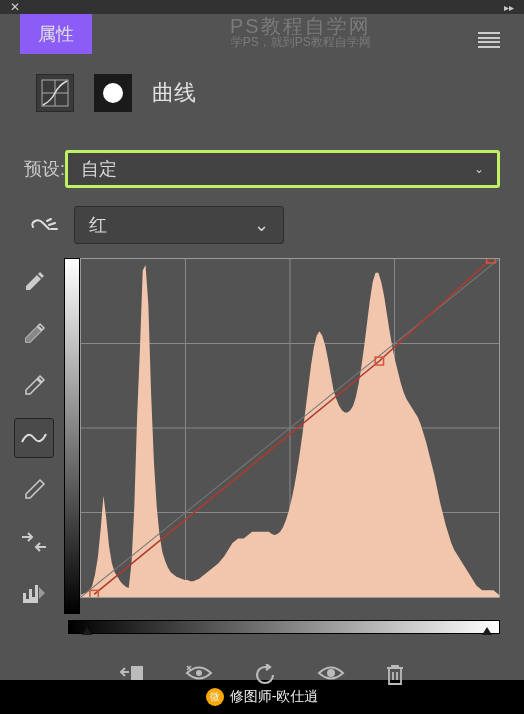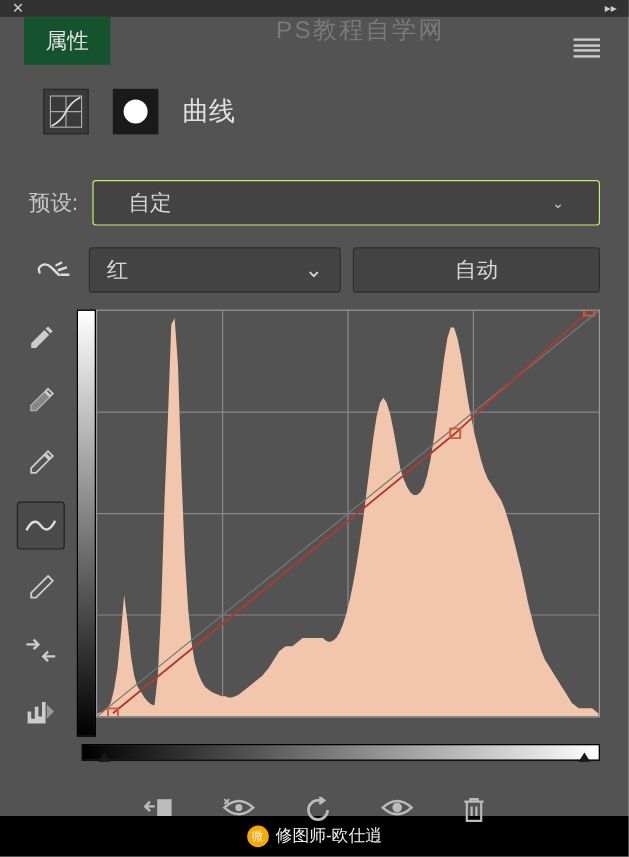--- a/index.html
+++ b/index.html
@@ -2,34 +2,34 @@
 <html><head>
 <meta charset="utf-8">
 <style>
 * { margin: 0; padding: 0; box-sizing: border-box; font-family: "Microsoft YaHei", sans-serif; }
 body { background: #f0f0f0; width: 524px; height: 714px; }
 .panel { background: #535353; width: 524px; height: 680px; display: flex; flex-direction: column; }
 .titlebar { height: 28px; background: #323232; display: flex; align-items: center; justify-content: space-between; padding: 0 10px; color: #ccc; }
 .titlebar .close-icon { font-size: 12px; cursor: pointer; }
 .titlebar .collapse-icon { font-size: 10px; }
 .tabbar { height: 40px; display: flex; align-items: center; padding: 0 20px; position: relative; }
-.tab { background: #14532d; color: #e0e0e0; font-size: 18px; padding: 8px 18px; }
+.tab { background: #8b5cf6; color: #e0e0e0; font-size: 18px; padding: 8px 18px; }
 .watermark { position: absolute; left: 230px; top: 4px; color: #7a7a7a; font-size: 12px; text-align: right; line-height: 16px; }
 .watermark .title { font-size: 20px; letter-spacing: 2px; }
 .hamburger { position: absolute; right: 24px; top: 18px; width: 22px; height: 16px; display: flex; flex-direction: column; justify-content: space-between; cursor: pointer; }
 .hamburger span { display: block; height: 2px; background: #ccc; }
 .adj-header { display: flex; align-items: center; gap: 20px; padding: 20px 30px 16px 36px; }
 .icon-box { width: 38px; height: 38px; border: 1px solid #2a2a2a; background: #3a3a3a; display: flex; align-items: center; justify-content: center; }
 .mask-box { width: 38px; height: 38px; background: #1a1a1a; display: flex; align-items: center; justify-content: center; }
 .mask-box .inner { width: 20px; height: 20px; background: #fff; border-radius: 50%; }
 .adj-title { color: #e0e0e0; font-size: 22px; }
 .divider { height: 1px; background: #3a3a3a; margin: 6px 14px; }
-.preset-row { display: flex; align-items: center; gap: 12px; padding: 10px 24px; }
+.preset-row { display: flex; align-items: center; gap: 0; padding: 10px 24px; }
 .label { color: #c8c8c8; font-size: 18px; }
-.select { flex: 1; height: 38px; background: #434343; border: 1px solid #bef264; border-radius: 3px; color: #d8d8d8; font-size: 18px; padding: 0 29px; display: flex; align-items: center; justify-content: space-between; cursor: pointer; }
+.select { flex: 1; height: 38px; background: #434343; border: 3px solid #bef264; border-radius: 3px; color: #d8d8d8; font-size: 18px; padding: 0 13px; display: flex; align-items: center; justify-content: space-between; cursor: pointer; }
 .select .chev { font-size: 12px; color: #ccc; }
 .channel-row { display: flex; align-items: center; gap: 10px; padding: 8px 24px 8px 24px; }
 .finger-icon { width: 40px; height: 30px; display: flex; align-items: center; justify-content: center; color: #ccc; }
 .channel-select { flex: 1; max-width: 210px; height: 38px; background: #434343; border: 1px solid #2e2e2e; border-radius: 3px; color: #d8d8d8; font-size: 18px; padding: 0 14px; display: flex; align-items: center; justify-content: space-between; cursor: pointer; }
 .auto-btn { flex: 1; height: 38px; background: #434343; border: 1px solid #2e2e2e; border-radius: 3px; color: #d8d8d8; font-size: 18px; display: flex; align-items: center; justify-content: center; cursor: pointer; }
 .curve-area { display: flex; padding: 6px 24px 6px 12px; gap: 8px; align-items: stretch; }
 .tool-col { width: 44px; display: flex; flex-direction: column; gap: 12px; align-items: center; padding-top: 4px; }
 .tool-btn { width: 40px; height: 40px; display: flex; align-items: center; justify-content: center; color: #ccc; cursor: pointer; border-radius: 3px; }
 .tool-btn.active { border: 1px solid #222; background: #4a4a4a; }
 .graph-wrap { flex: 1; display: flex; }
@@ -50,20 +50,21 @@
 <div class="panel">
   <div class="titlebar">
     <span class="close-icon">✕</span>
     <span class="collapse-icon">▸▸</span>
   </div>
 
   <div class="tabbar">
     <div class="tab">属性</div>
     <div class="watermark">
       <div class="title">PS教程自学网</div>
+      <div>学PS，就到PS教程自学网</div>
     </div>
     <div class="hamburger">
         <span></span>
         <span></span>
         <span></span>
         <span></span>
       </div>
   </div>
 
   <div class="adj-header">
@@ -94,21 +95,20 @@
   <div class="channel-row">
     <div class="finger-icon">
       <svg width="30" height="24" viewBox="0 0 30 24">
           <path d="M4 14 Q 2 10 6 8 Q 10 6 14 10 L 20 16 M 18 8 L 22 6 M 20 12 L 26 10 M 22 16 L 28 16" stroke="#ddd" stroke-width="2" fill="none" stroke-linecap="round"></path>
         </svg>
     </div>
     <div class="channel-select">
       <span>红</span>
         <span class="chev">⌄</span>
     </div>
-    <div class="auto-btn">自动</div>
   </div>
 
   <div class="curve-area">
     <div class="tool-col">
       <div class="tool-btn">
           <svg width="24" height="24" viewBox="0 0 24 24">
             <path d="M18 2 L22 6 L20 8 L16 4 Z M15 5 L19 9 L8 20 L4 20 L4 16 Z" fill="#ccc"></path>
           </svg>
         </div>
       <div class="tool-btn">

